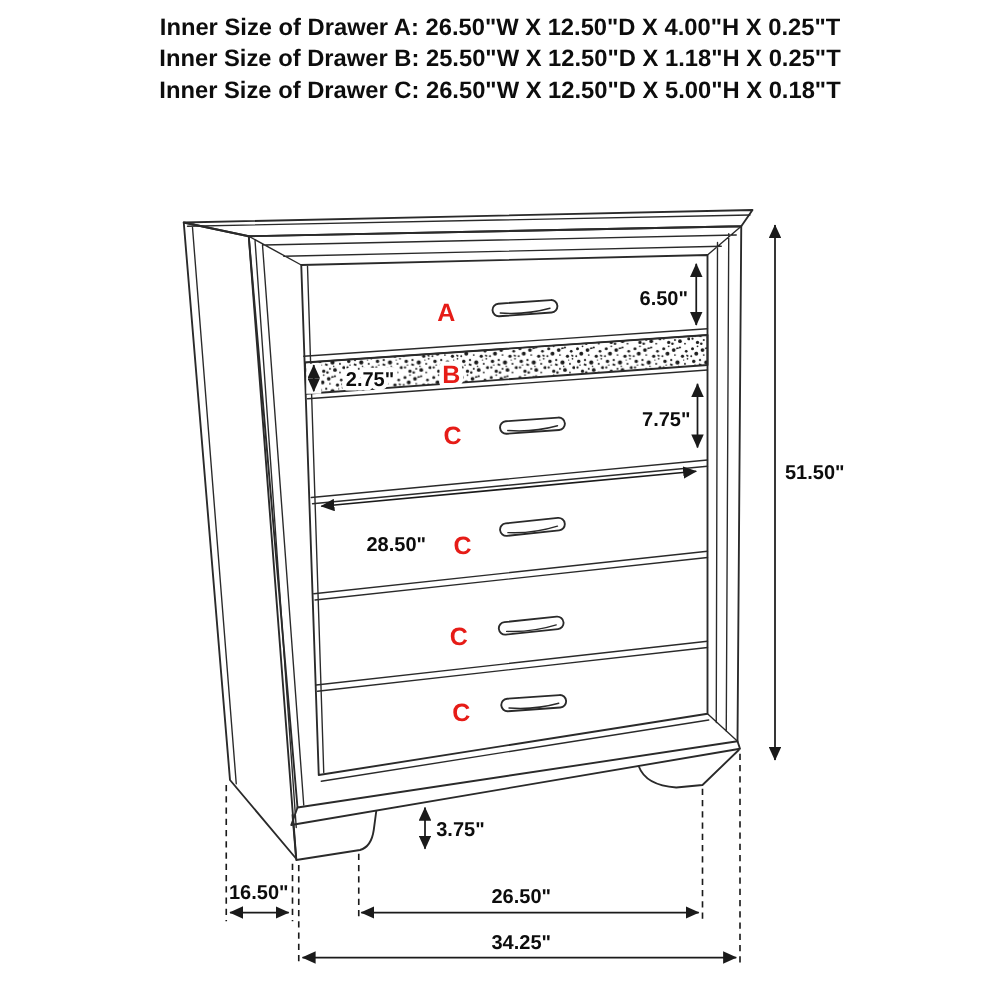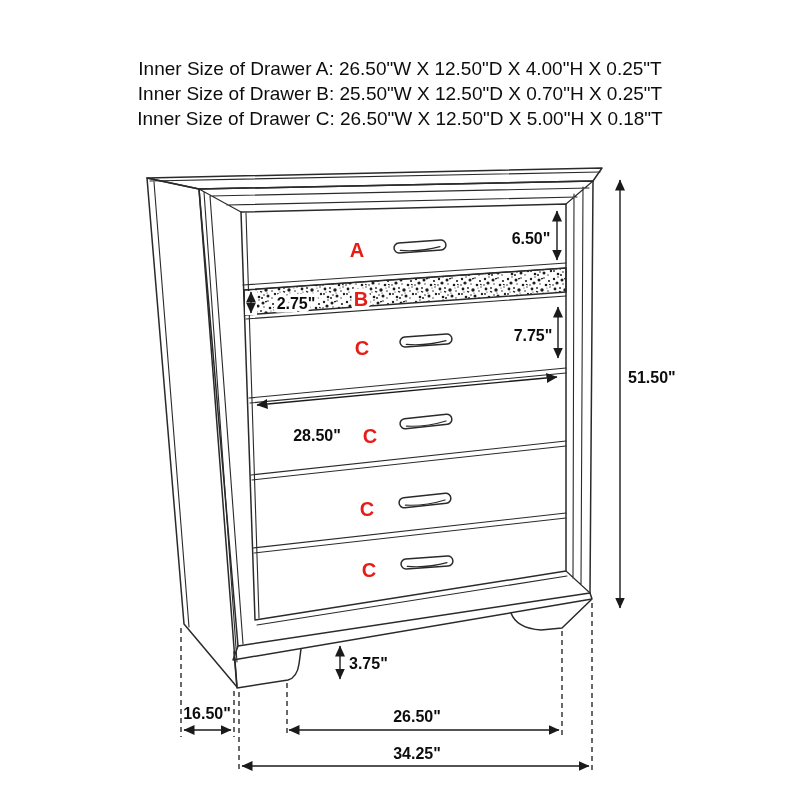--- a/index.html
+++ b/index.html
@@ -1,38 +1,38 @@
 <!DOCTYPE html>
 <html><head>
 <meta charset="utf-8">
 <style>
   html,body{margin:0;padding:0;background:#fff;}
   #stage{position:relative;width:800px;height:800px;background:#ffffff;overflow:hidden;
          font-family:"Liberation Sans",sans-serif;}
   #size-note{position:absolute;top:10px;left:0;width:800px;text-align:center;
-             font-size:19px;font-weight:normal;line-height:25px;color:#0d0d0d;margin-top:46px;}
+             font-size:19px;font-weight:bold;line-height:25px;color:#0d0d0d;}
   #size-note div{white-space:nowrap;}
   svg{position:absolute;top:0;left:0;}
   .lw{stroke:#2a2a2a;fill:none;stroke-width:1.5;stroke-linejoin:round;stroke-linecap:round;}
   .thin{stroke-width:1.1;}
   .dim{stroke:#1a1a1a;fill:none;stroke-width:1.4;}
   .dash{stroke:#1a1a1a;fill:none;stroke-width:1.3;stroke-dasharray:5 4;}
   .dimtxt{font-size:16px;font-weight:bold;fill:#0d0d0d;}
   .redtxt{font-size:20px;font-weight:bold;fill:#e61c17;}
   .halo{paint-order:stroke;stroke:#ffffff;stroke-width:7px;stroke-linejoin:round;}
   .mid{text-anchor:middle;}
 </style>
 </head>
 <body>
 
 <div id="stage">
 
   <div id="size-note">
     <div>Inner Size of Drawer A: 26.50"W X 12.50"D X 4.00"H X 0.25"T</div>
-    <div>Inner Size of Drawer B: 25.50"W X 12.50"D X 0.70"H X 0.25"T</div>
+    <div>Inner Size of Drawer B: 25.50"W X 12.50"D X 1.18"H X 0.25"T</div>
     <div>Inner Size of Drawer C: 26.50"W X 12.50"D X 5.00"H X 0.18"T</div>
   </div>
 
   <svg width="800" height="800" viewBox="0 0 800 800">
     <defs>
       <marker id="ah" markerUnits="userSpaceOnUse" markerWidth="12" markerHeight="10" refX="10.5" refY="5" orient="auto-start-reverse">
         <path d="M0,0 L11,5 L0,10 Z" fill="#1a1a1a"></path>
       </marker>
       <pattern id="glit" width="23" height="23" patternUnits="userSpaceOnUse">
         <g fill="#1c1c1c">

